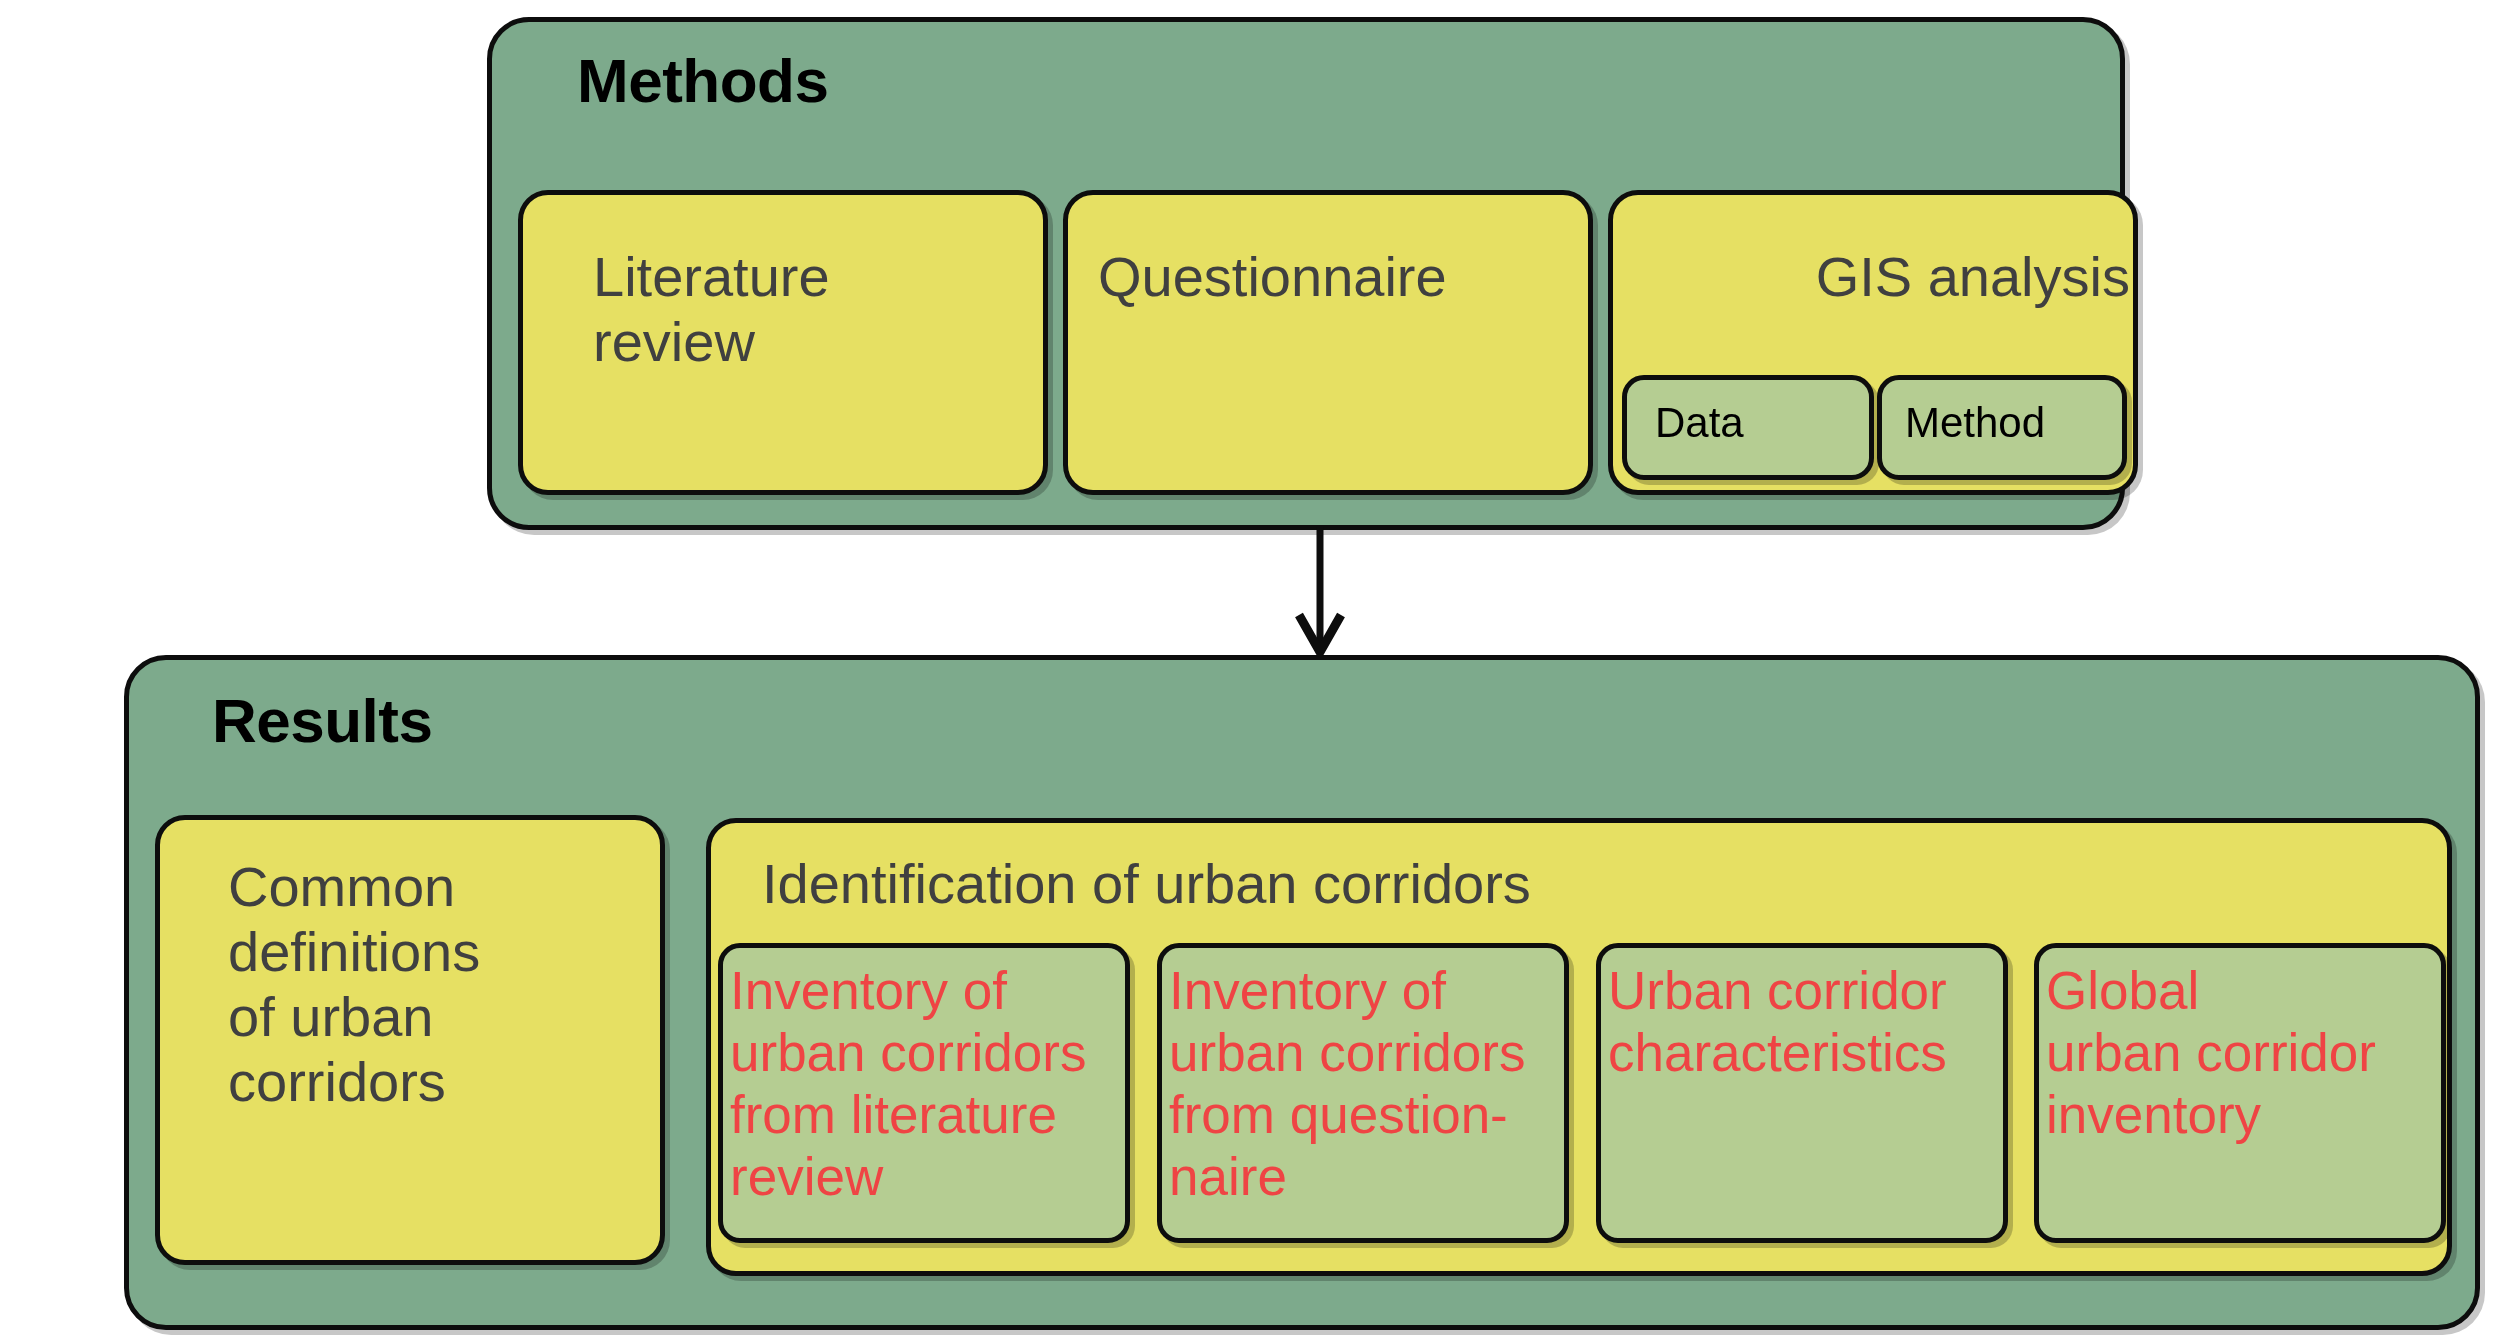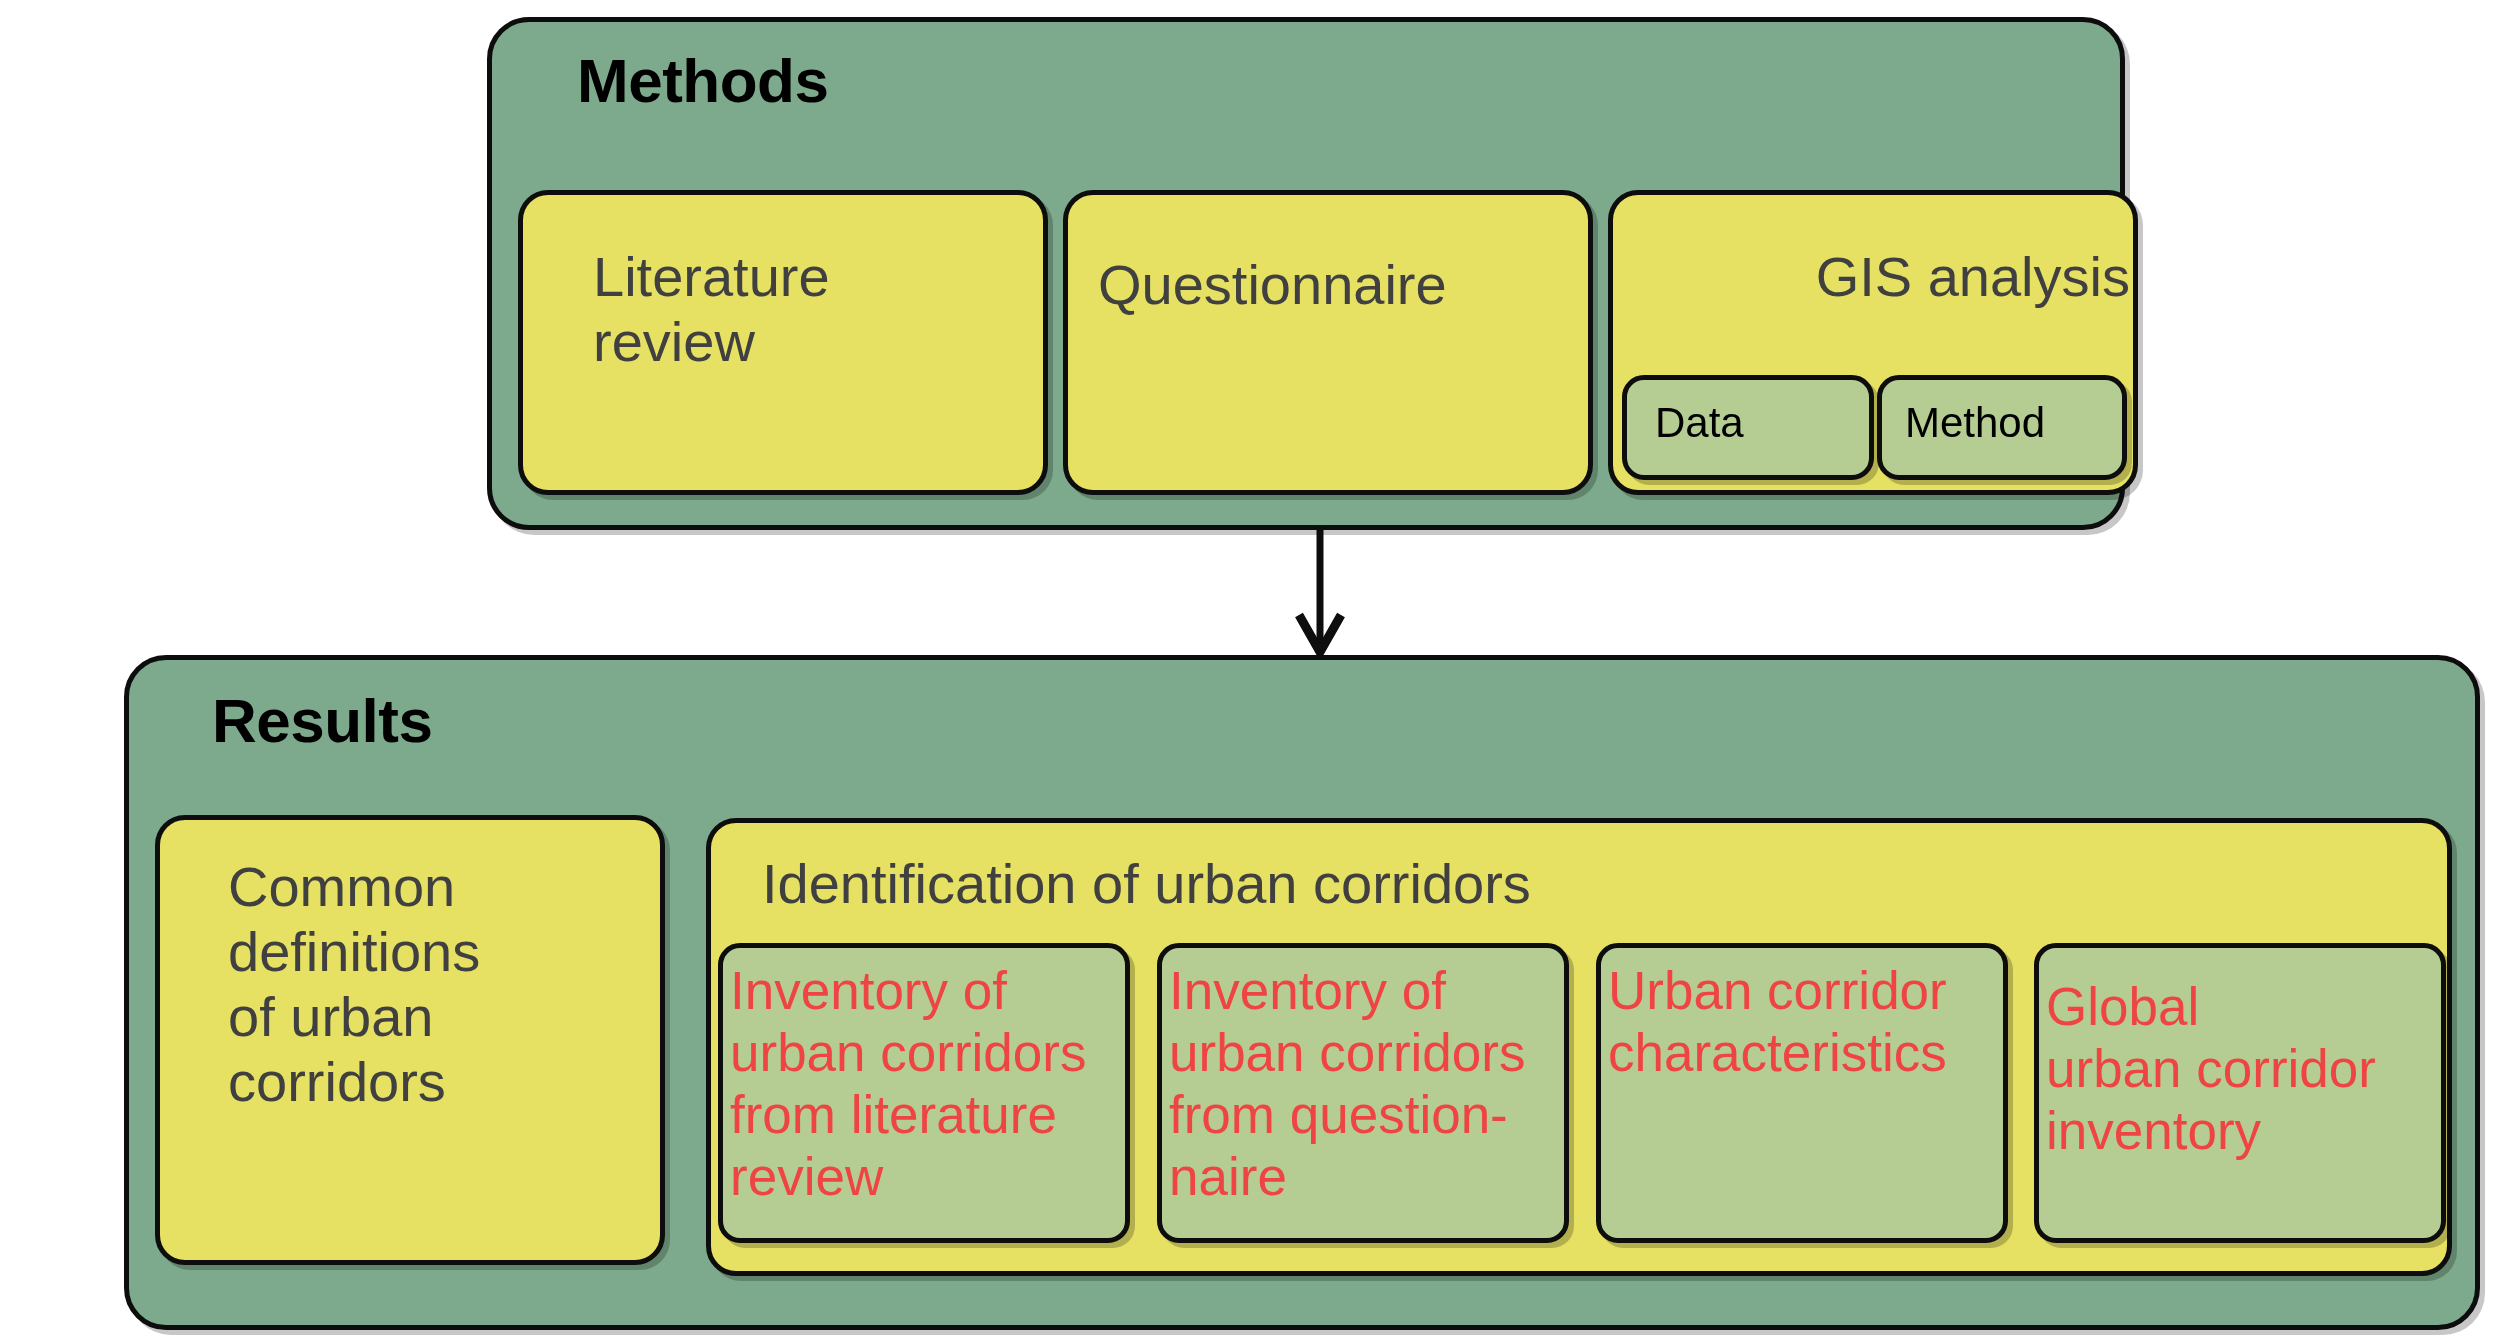--- a/index.html
+++ b/index.html
@@ -87,21 +87,21 @@
 
   <div class="box box-green" style="left:487px; top:17px; width:1638px; height:513px;"></div>
 
   <div class="section-title" style="left:577px; top:50px;">Methods</div>
 
   <div class="box box-yellow" style="left:518px; top:190px; width:530px; height:305px;"></div>
   <div class="box-label" style="left:593px; top:245px; width:430px;">Literature
 review</div>
 
   <div class="box box-yellow" style="left:1063px; top:190px; width:530px; height:305px;"></div>
-  <div class="box-label" style="left:1098px; top:245px; width:500px;margin-top:8px;">Questionnaire</div>
+  <div class="box-label" style="left:1098px; top:245px; width:500px;">Questionnaire</div>
 
   <div class="box box-yellow" style="left:1608px; top:190px; width:530px; height:305px;"></div>
   <div class="box-label" style="left:1660px; top:245px; width:470px;text-align:right;">GIS analysis</div>
 
   <div class="box box-lightgreen" style="left:1622px; top:375px; width:252px; height:105px;"></div>
   <div class="box-label-xs" style="left:1655px; top:400px;">Data</div>
 
   <div class="box box-lightgreen" style="left:1877px; top:375px; width:250px; height:105px;"></div>
   <div class="box-label-xs" style="left:1905px; top:400px;">Method</div>
 
@@ -135,17 +135,17 @@
   <div class="box-label-sm" style="left:1169px; top:960px; width:405px;">Inventory of
 urban corridors
 from question-
 naire</div>
 
   <div class="box box-lightgreen" style="left:1596px; top:943px; width:412px; height:300px;"></div>
   <div class="box-label-sm" style="left:1608px; top:960px; width:405px;">Urban corridor
 characteristics</div>
 
   <div class="box box-lightgreen" style="left:2034px; top:943px; width:412px; height:300px;"></div>
-  <div class="box-label-sm" style="left:2046px; top:960px; width:405px;margin-top:16px;">Global
+  <div class="box-label-sm" style="left:2046px; top:960px; width:405px;">Global
 urban corridor
 inventory</div>
 
 </div>
 
 </body></html>

